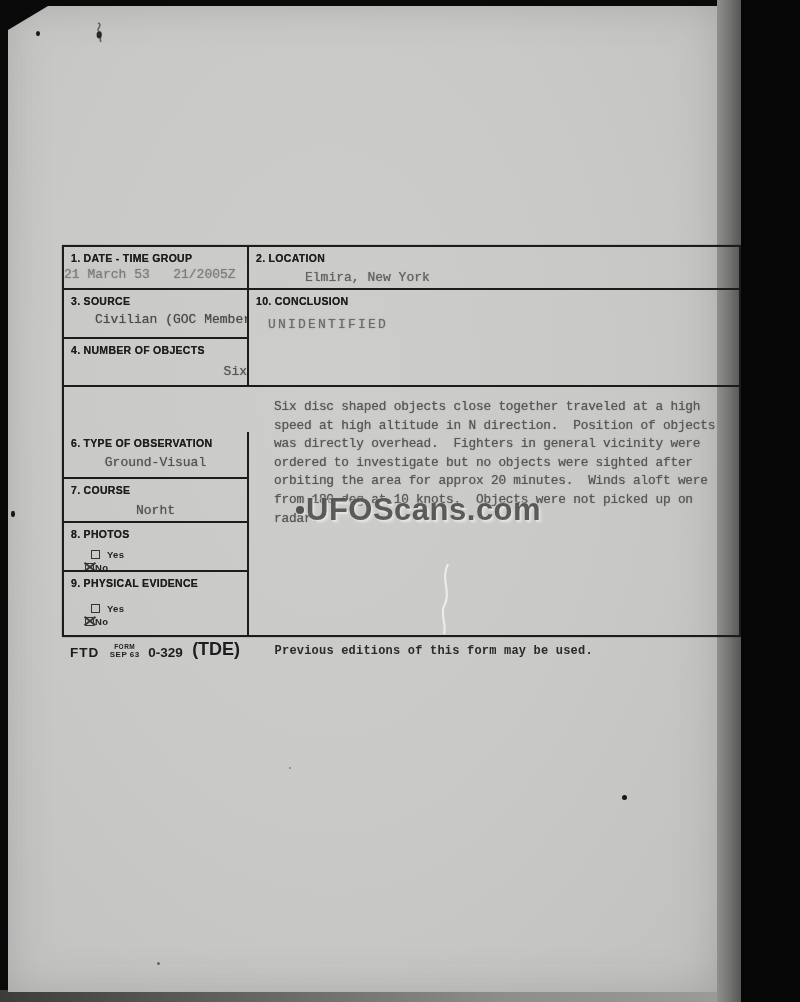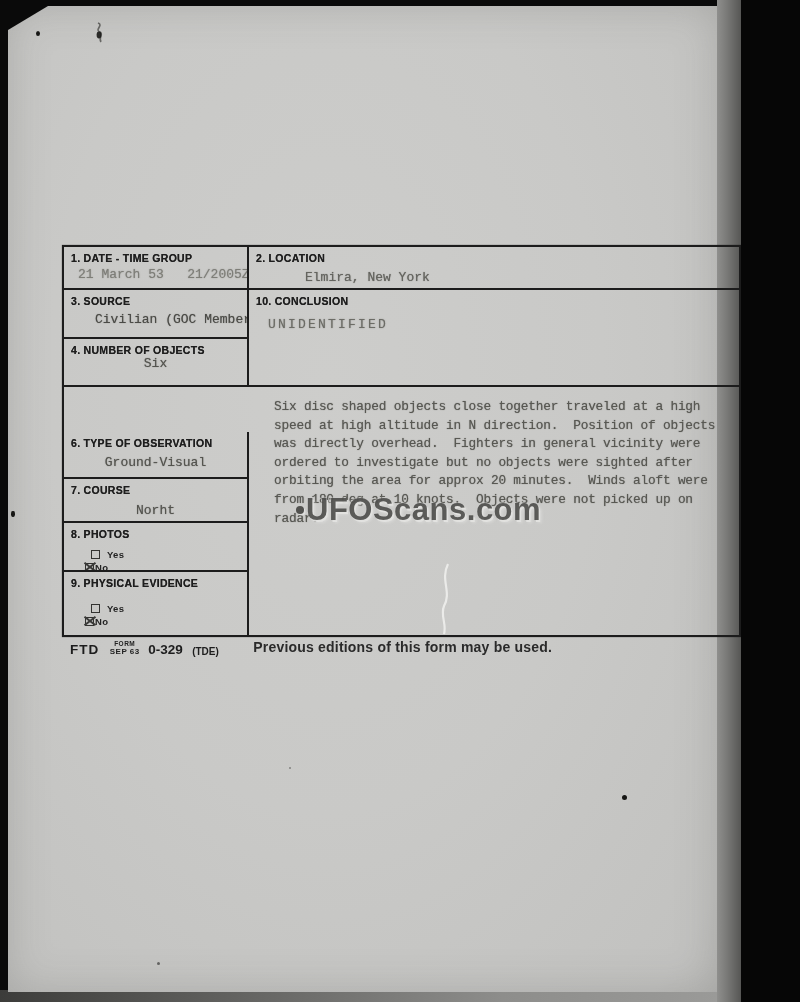--- a/index.html
+++ b/index.html
@@ -59,25 +59,25 @@
     text-shadow:0 0 .5px #333;
     white-space:nowrap;
   }
   .typed{
     font-family:"Liberation Mono","DejaVu Sans Mono",monospace;
     font-size:13px;color:#54544f;
     text-shadow:0 0 1px rgba(90,90,85,.8);
     white-space:pre;
   }
   .val{display:block;margin-top:3px;text-align:center;}
-  .val-date{text-align:left;padding-left:14px;color:#7e7e78;text-shadow:0 0 1.2px rgba(130,130,125,.9);}
+  .val-date{text-align:left;color:#7e7e78;text-shadow:0 0 1.2px rgba(130,130,125,.9);}
   .val-location{text-align:left;padding-left:56px;margin-top:6px;color:#64645f;}
   .val-source{text-align:left;padding-left:31px;margin-top:5px;color:#4a4a46;}
   .val-conclusion{text-align:left;padding-left:19px;margin-top:10px;letter-spacing:2.2px;color:#6c6c66;text-shadow:0 0 1.2px rgba(120,120,114,.9);}
-  .val-number{margin-top:0;}
+  .val-number{margin-top:8px;text-align:right;}
   .val-length{margin-top:5px;}
   .val-type{margin-top:6px;}
   .val-course{margin-top:7px;}
   .val-summary{
     display:block;text-align:left;
     padding:11px 4px 0 25px;
     font-size:12.8px;line-height:18.6px;letter-spacing:-.2px;
     color:#585853;
     white-space:pre;
   }
@@ -101,22 +101,22 @@
   .opt-label{font-size:9.5px;font-weight:bold;color:#242424;letter-spacing:.3px;}
   .opt-no .opt-label{margin-left:1px;}
   
   .form-id{position:absolute;left:62px;top:633px;height:26px;white-space:nowrap;}
   .form-id > *{display:inline-block;vertical-align:bottom;}
   .ftd{font-size:13.5px;font-weight:bold;color:#1d1d1d;letter-spacing:1px;}
   .form-stack{text-align:center;margin:0 4px 1px 6px;line-height:1;}
   .form-word{display:block;font-size:6.5px;font-weight:bold;color:#222;letter-spacing:.5px;}
   .form-date{display:block;font-size:8px;font-weight:bold;color:#222;margin-top:1px;letter-spacing:.5px;}
   .form-num{font-size:13.5px;font-weight:bold;color:#1d1d1d;}
-  .form-suffix{font-size:10px;font-weight:bold;color:#1d1d1d;margin-left:5px;}
-  .form-note{font-size:14px;font-weight:bold;color:#2a2a2a;margin-left:30px;margin-bottom:2px;letter-spacing:.2px;}
+  .form-suffix{font-size:18px;font-weight:bold;color:#1d1d1d;margin-left:5px;}
+  .form-note{font-size:12px;font-weight:bold;color:#2a2a2a;margin-left:30px;margin-bottom:2px;letter-spacing:.2px;font-family:Liberation Mono, monospace;}
   
   .watermark{
     position:absolute;left:288px;top:486px;
     font-size:31px;font-weight:bold;letter-spacing:.5px;
     color:rgba(72,72,70,.88);
     text-shadow:
       1.5px 1.5px 0 rgba(228,228,226,.85),
       3px 3px 3px rgba(225,225,223,.6),
       -1px -1px 1px rgba(205,205,203,.5);
     white-space:nowrap;

